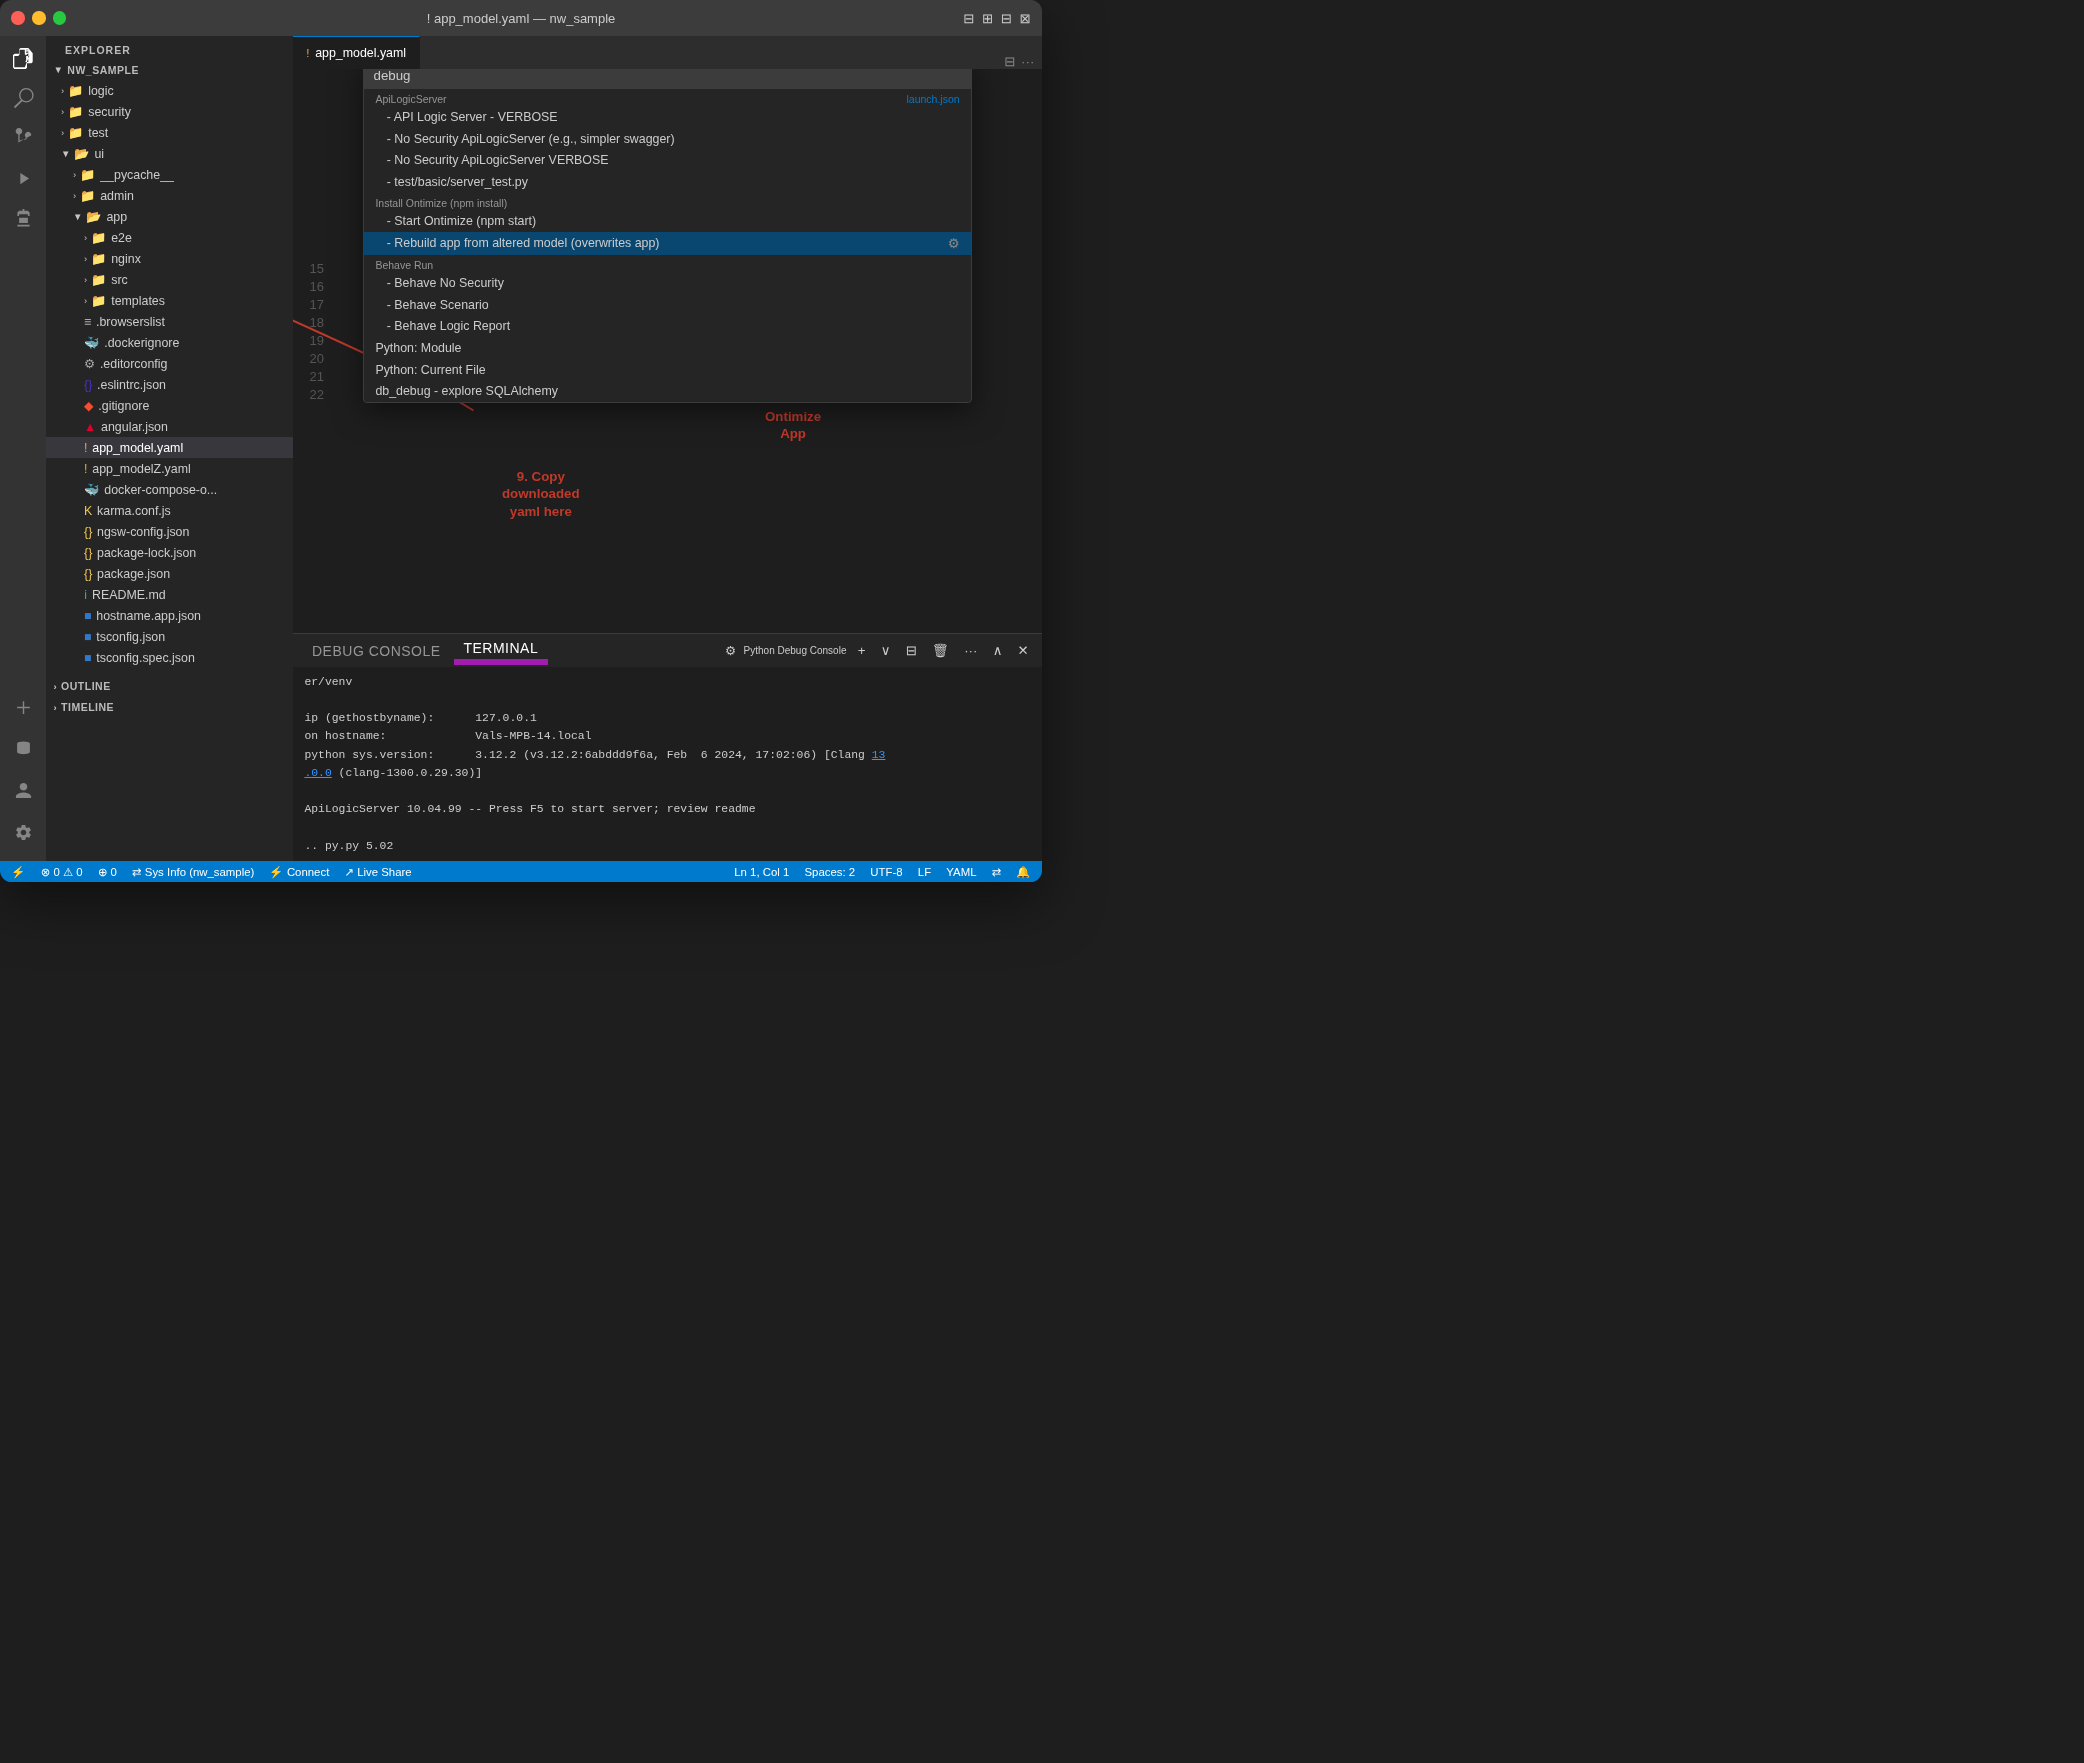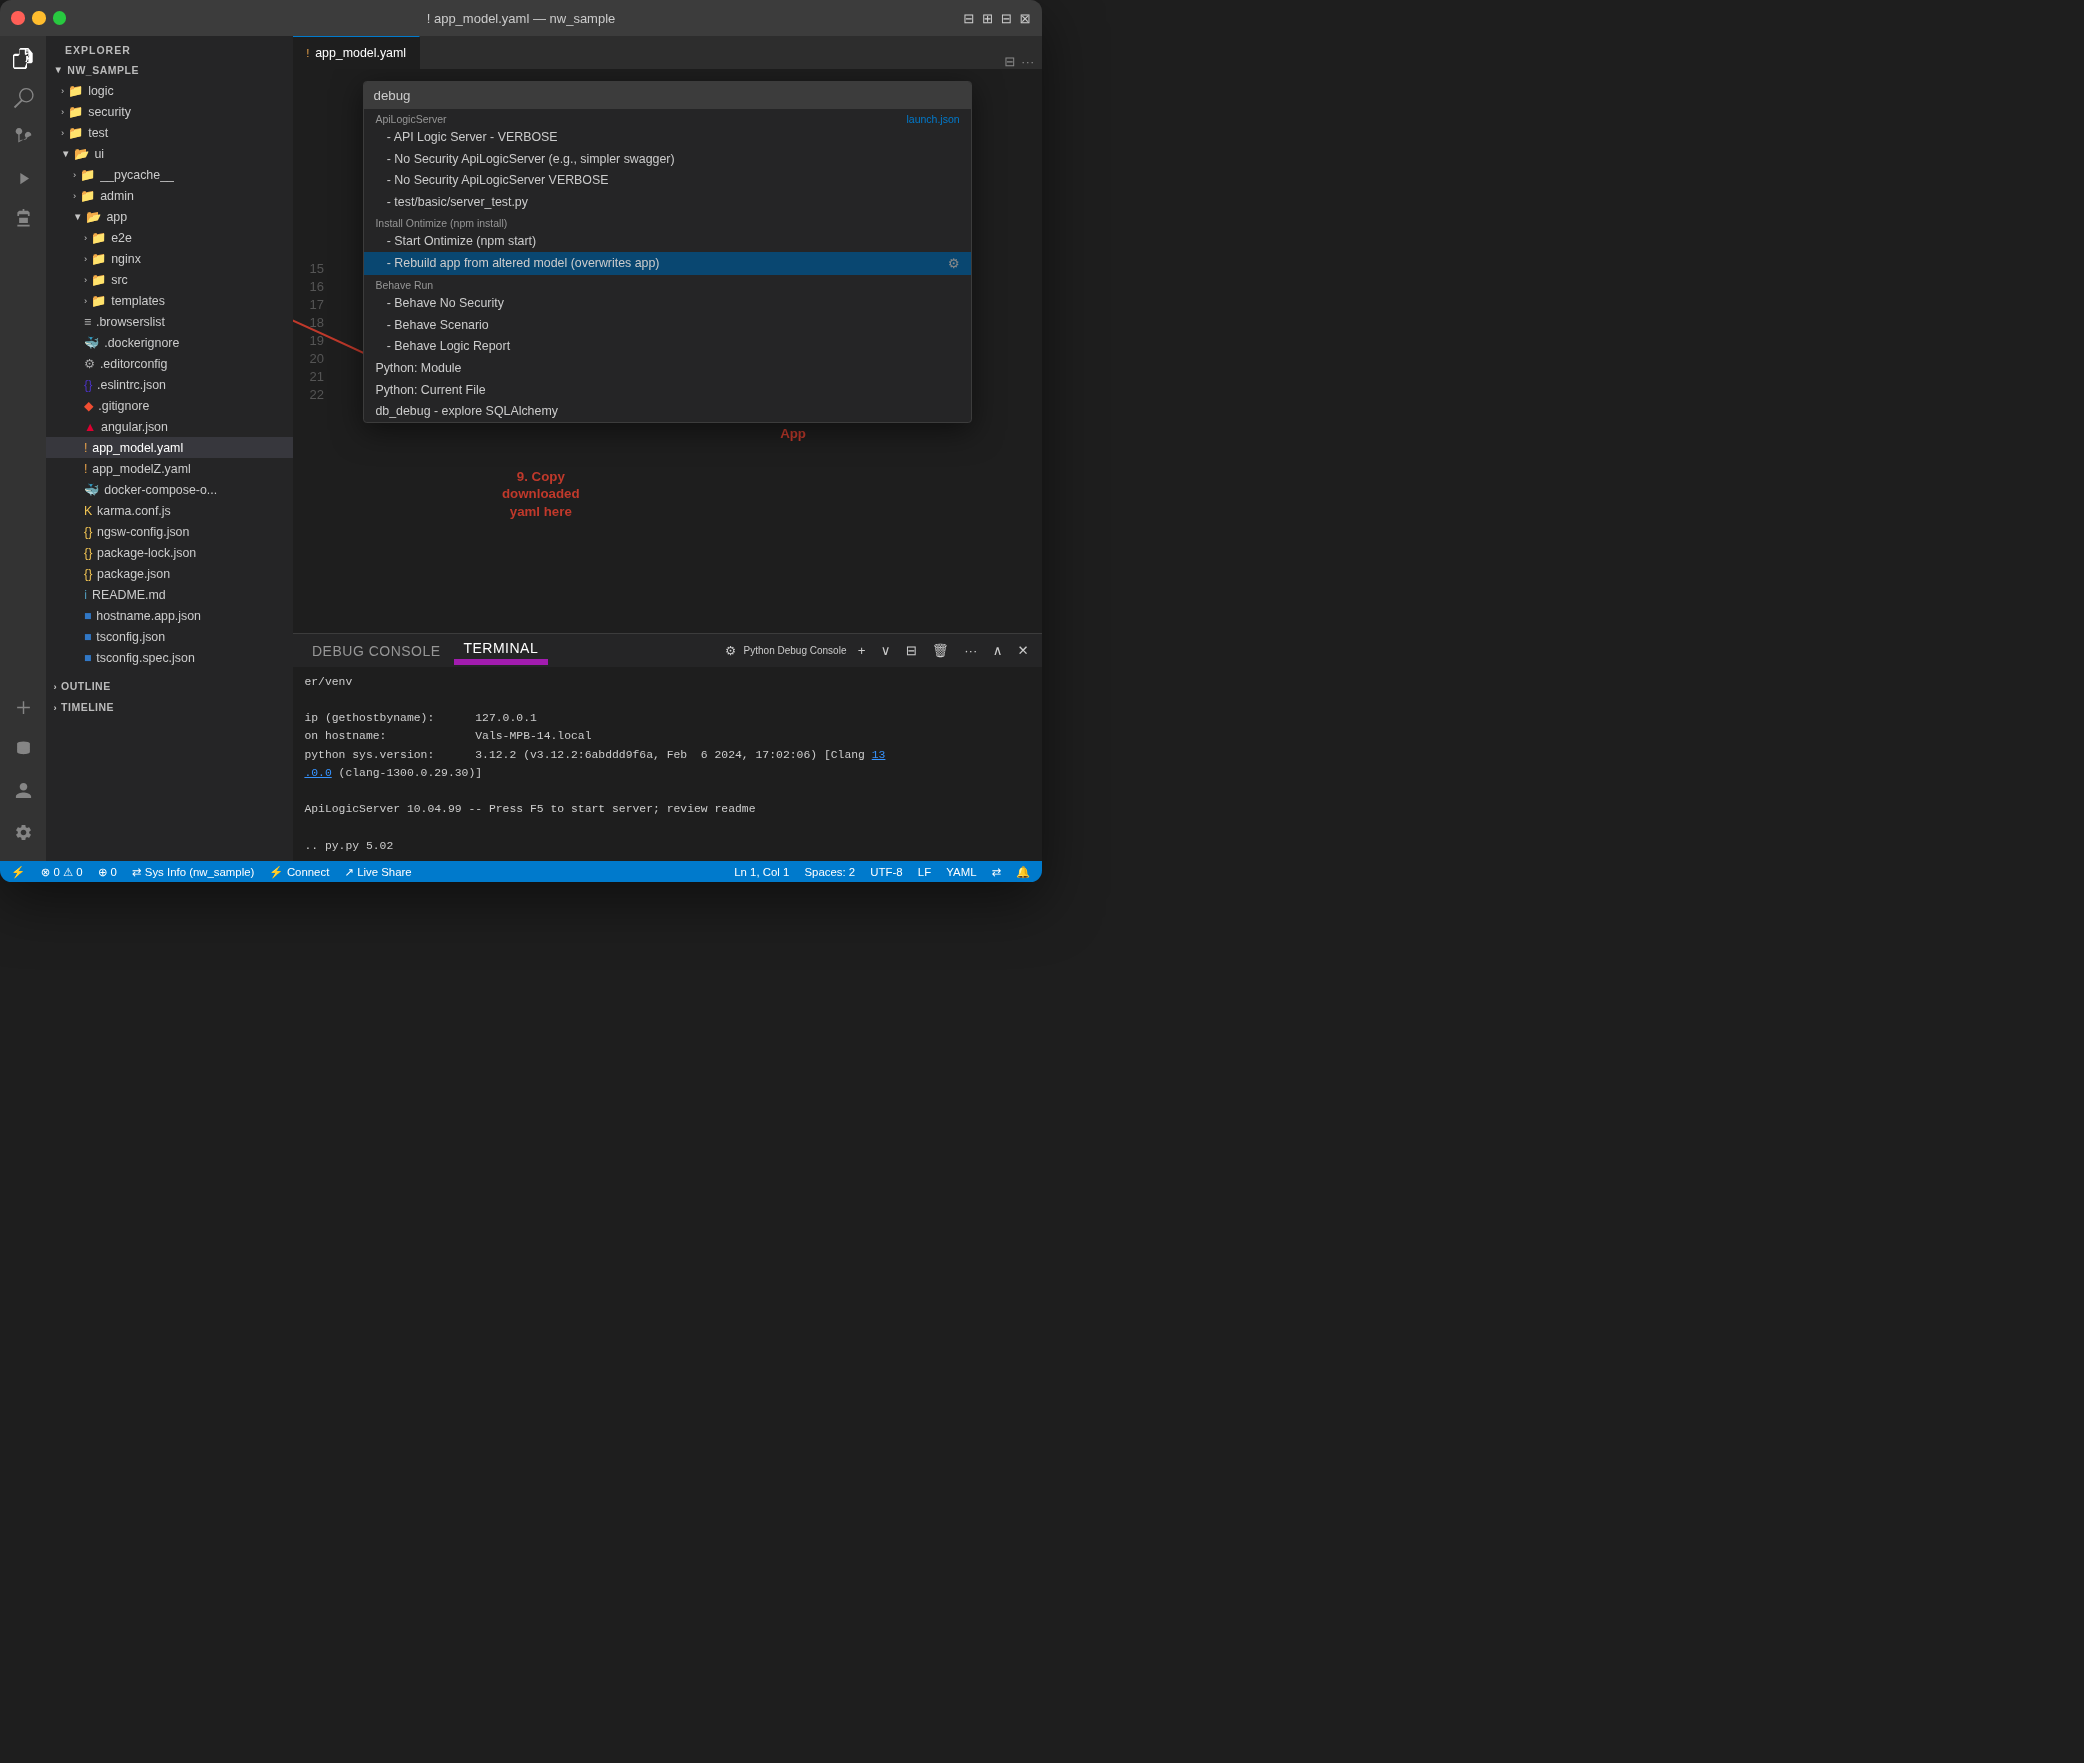--- a/index.html
+++ b/index.html
@@ -251,21 +251,20 @@
 
     
     .command-palette-container {
       position: absolute;
       top: -7.6px;
       left: 0;
       right: 0;
       z-index: 1000;
       display: flex;
       justify-content: center;
-      margin-top: 20px;
     }
     .command-palette {
       width: 609px;
       background: #252526;
       border: 1px solid #3c3c3c;
       box-shadow: 0 7.6px 30px rgba(0,0,0,0.5);
       border-radius: 3.8px;
       overflow: hidden;
     }
     .command-input-row {

